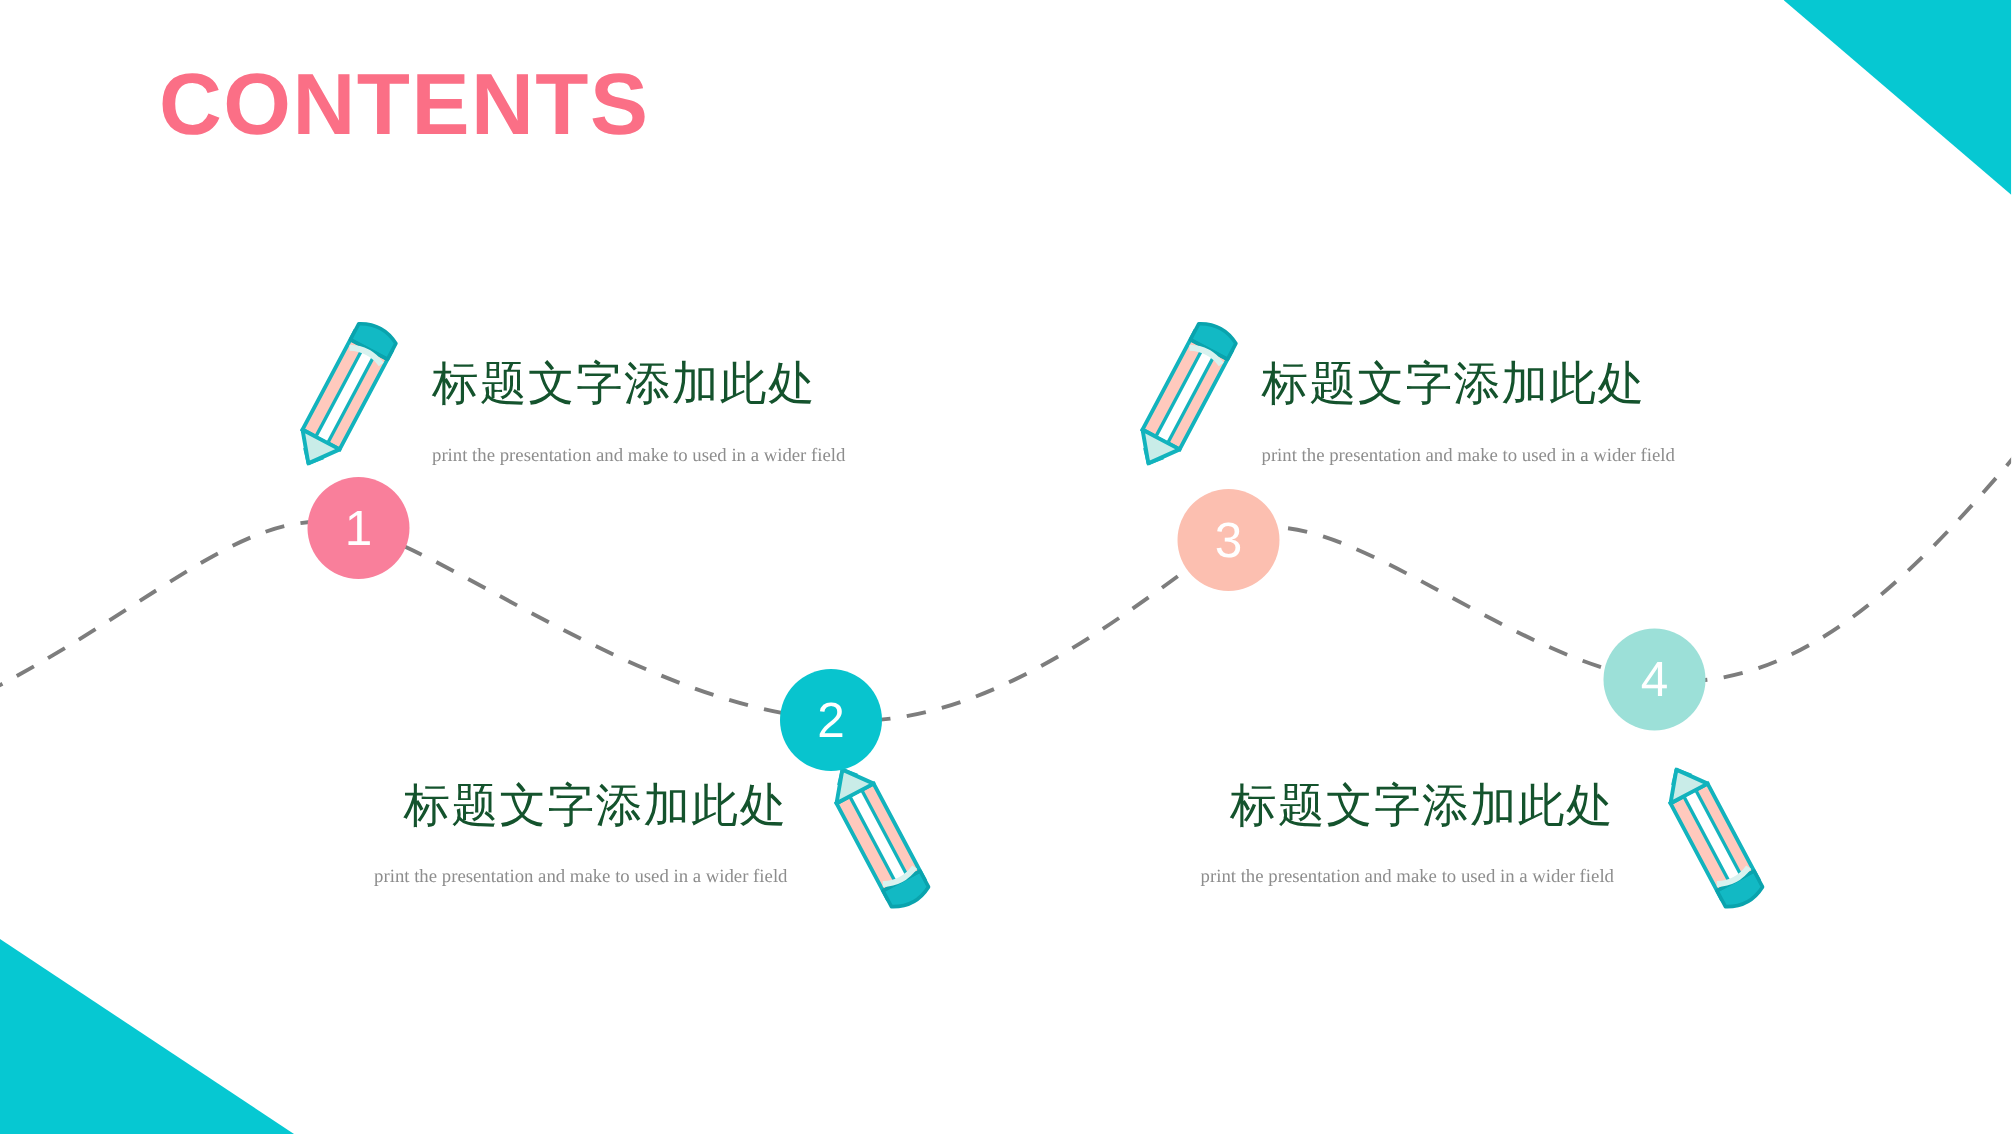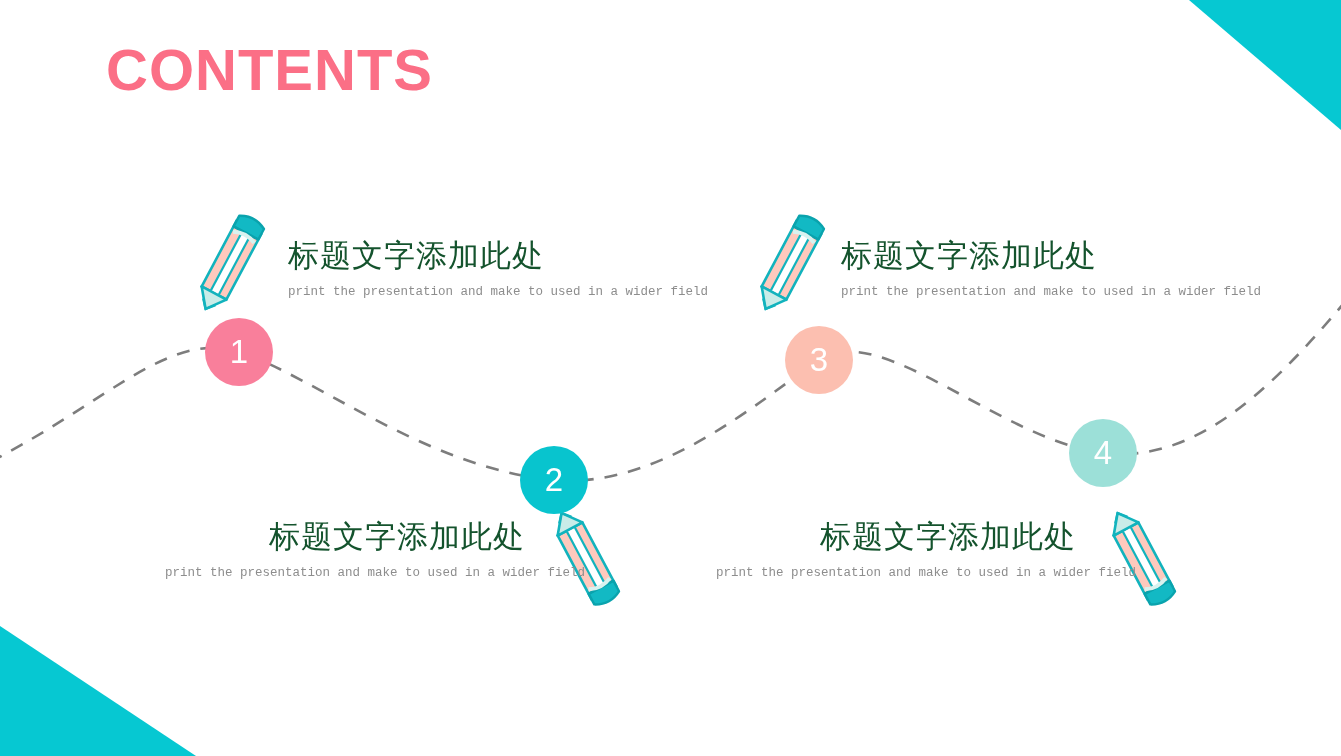--- a/index.html
+++ b/index.html
@@ -84,24 +84,24 @@
   }
   .block .heading {
     font-family: "Liberation Serif", "DejaVu Serif", serif;
     font-size: 31px;
     color: #14532d;
     line-height: 1.15;
     letter-spacing: 1px;
     white-space: nowrap;
   }
   .block .sub {
-    font-family: Liberation Mono, monospace;
+    font-family: Liberation Serif, serif;
     font-size: 12.5px;
     color: #8d8d8d;
-    margin-top: 11px;
+    margin-top: 22px;
     white-space: nowrap;
   }
   .align-left  { text-align: left; }
   .align-right { text-align: right; }
 
   .block-1 { left: 288px; top: 238px; }
   .block-2 { left: 165px; top: 519px; }
   .block-3 { left: 841px; top: 238px; }
   .block-4 { left: 716px; top: 519px; }
 

